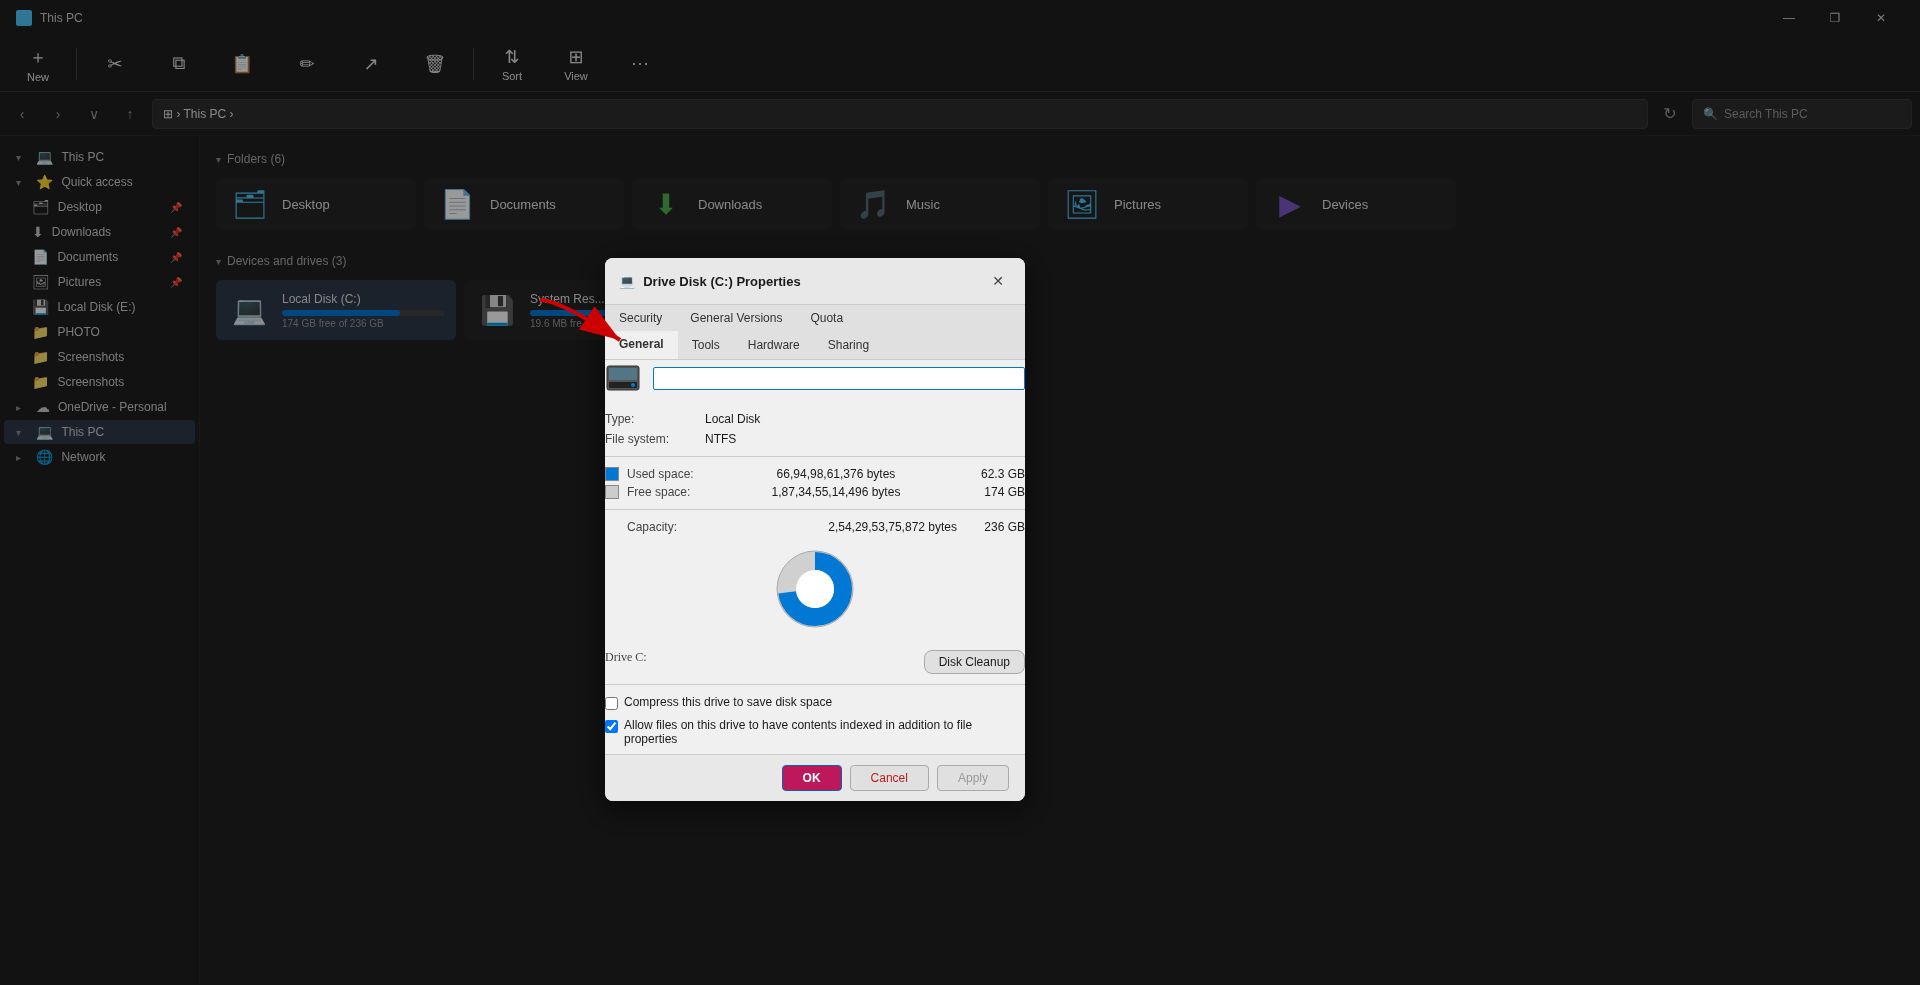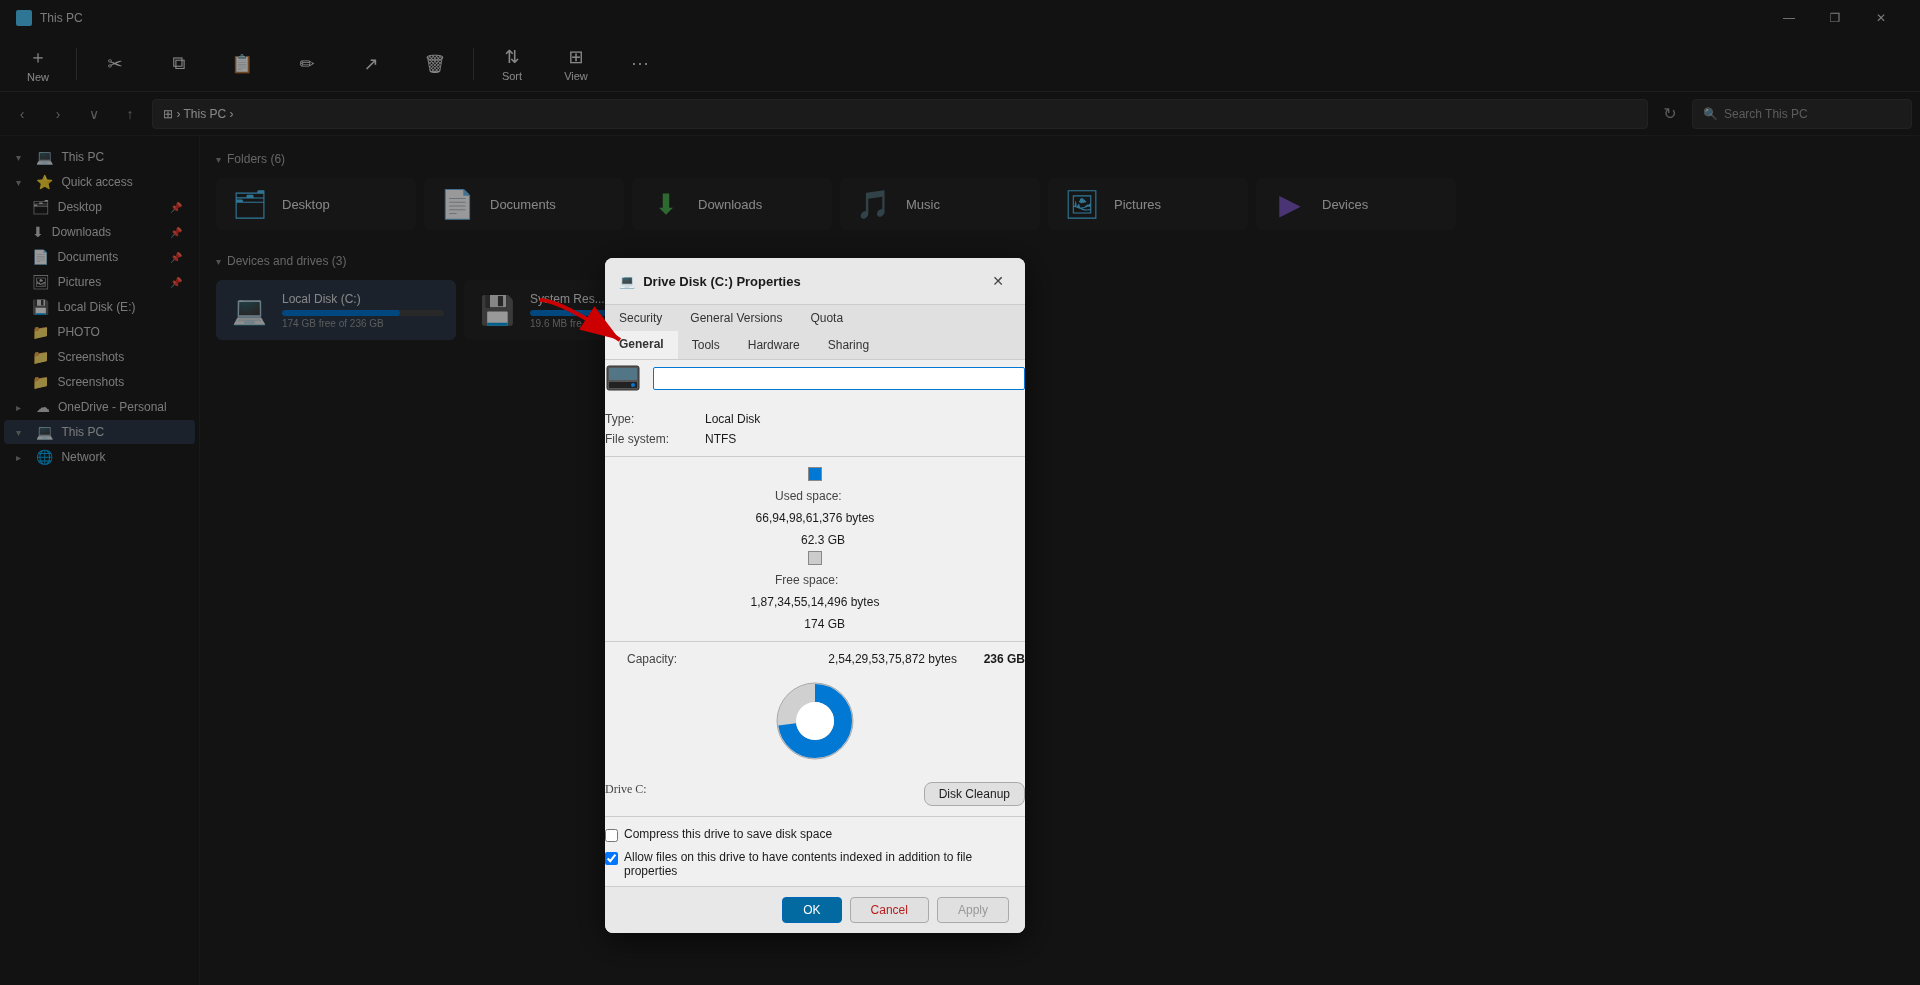--- a/index.html
+++ b/index.html
@@ -390,41 +390,40 @@
       border: none;
       border-top: 1px solid #ccc;
       margin: 10px 0;
     }
     .space-row {
       display: flex;
       align-items: center;
       gap: 8px;
       margin-bottom: 4px;
       font-size: 12px;
-      flex-direction: column;
     }
     .space-color-box {
       width: 14px;
       height: 14px;
       border: 1px solid #888;
     }
     .space-label { width: 80px; color: #444; }
     .space-bytes { flex: 1; text-align: center; color: #1a1a1a; }
     .space-gb { width: 60px; text-align: right; color: #1a1a1a; }
     .capacity-row {
       display: flex;
       align-items: center;
       gap: 8px;
       margin-bottom: 10px;
       font-size: 12px;
       padding-left: 22px;
     }
     .capacity-label { width: 80px; color: #444; }
     .capacity-bytes { flex: 1; text-align: right; }
-    .capacity-gb { width: 60px; text-align: right; font-weight: bold; }
+    .capacity-gb { width: 60px; text-align: right; }
 
     
     .pie-container {
       display: flex;
       justify-content: center;
       align-items: center;
       margin: 8px 0 16px;
     }
 
     
@@ -469,23 +468,24 @@
     .dialog-footer-btn {
       padding: 5px 20px;
       font-size: 12px;
       border-radius: 4px;
       cursor: pointer;
       border: 1px solid #aaa;
       background: #e0e0e0;
       color: #b91c1c;
     }
     .dialog-footer-btn.primary {
-      background: #0369a1;
+      background: #be185d;
       color: white;
       border-color: #0067b8;
+      font-weight: bold;
     }
     .dialog-footer-btn.disabled {
       color: #999;
       cursor: default;
     }
 
     
     ::-webkit-scrollbar { width: 8px; }
     ::-webkit-scrollbar-track { background: #1e1e1e; }
     ::-webkit-scrollbar-thumb { background: #444; border-radius: 4px; }

